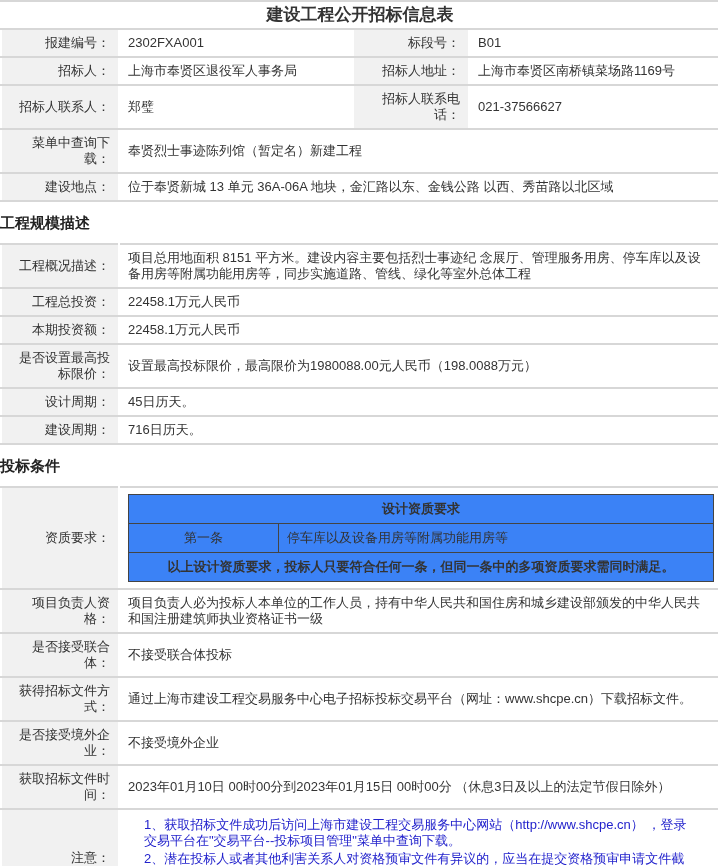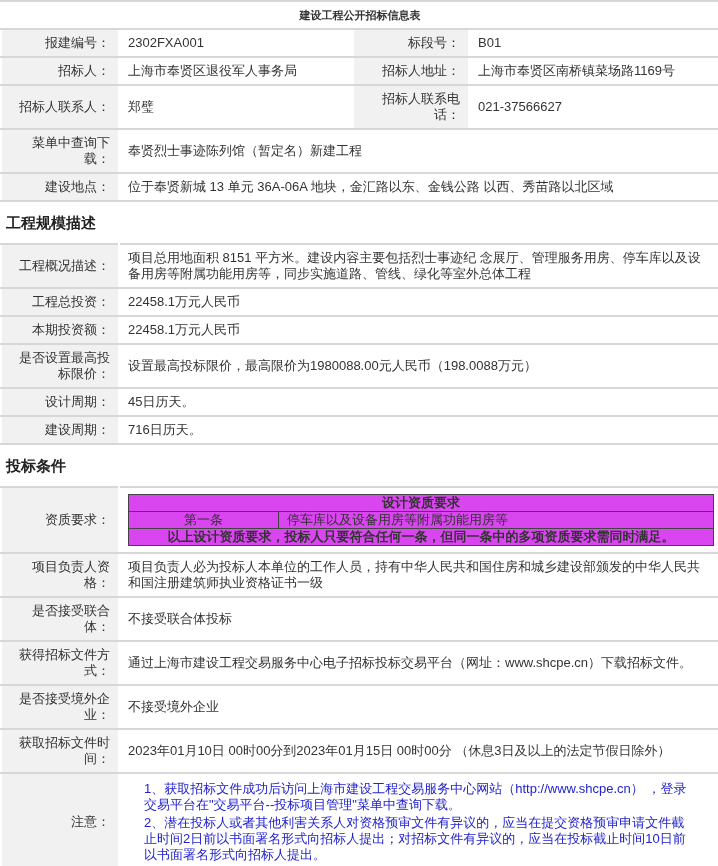--- a/index.html
+++ b/index.html
@@ -30,42 +30,42 @@
   td.lbl{
     background:var(--label-bg,#f1f1f1);
     text-align:right;
     padding-left:3px;
     padding-right:7px;
   }
   td.val{background:#ffffff;text-align:left;border-radius:13px;}
   td.title-cell{
     text-align:center;
     font-weight:bold;
-    font-size:11px;
+    font-size:17px;
     line-height:20px;
     padding:5px 0;
     background:#ffffff;
     border-top:none;
   }
   .section-heading{
     font-weight:bold;
     font-size:15px;
     color:#222222;
-    padding:12px 3px 10px 6px;
+    padding:12px 3px 10px 0;
   }
   table.inner{
     border-collapse:collapse;
     width:586px;
     table-layout:fixed;
     margin:1px 0;
   }
   table.inner td{
     border:1px solid var(--inner-border,#444444);
-    background:#d946ef;
-    padding:0 8px;
+    background:#3b82f6;
+    padding:6px 8px;
     line-height:16px;
     vertical-align:middle;
   }
   table.inner td.c{text-align:center;}
   table.inner td.b{font-weight:bold;}
   .notice-line{
     color:var(--notice-color,#2222cc);
     line-height:16px;
     margin:2px 16px;
   }

